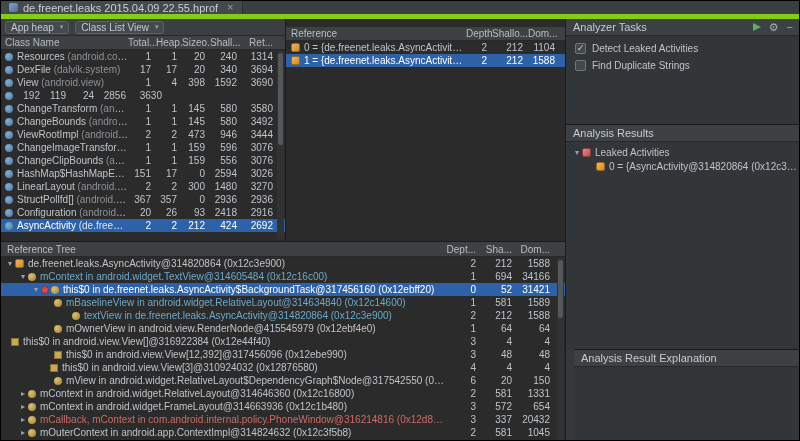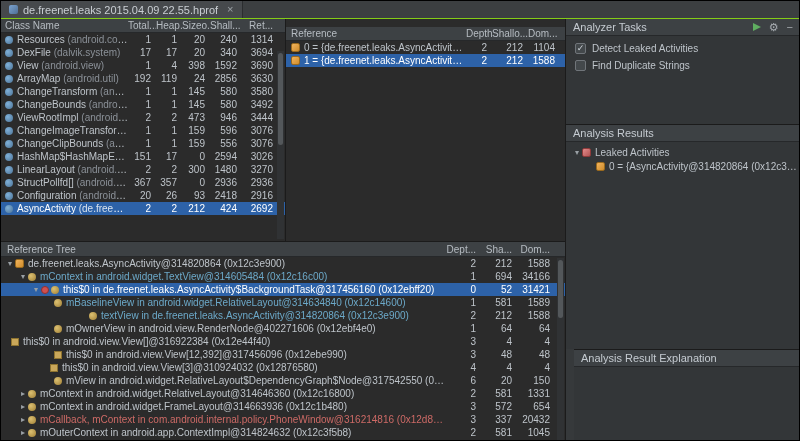--- a/index.html
+++ b/index.html
@@ -5,21 +5,21 @@
   * { margin:0; padding:0; box-sizing:border-box; }
   html,body { background:#1e1e1e; }
   #window {
     position:relative; width:800px; height:441px; overflow:hidden;
     background:#2b2b2b; border:1px solid #000;
     font-family:"Liberation Sans", sans-serif; color:#bec4ca;
     font-size:10px; -webkit-font-smoothing:antialiased;
   }
   
   .tabbar { position:absolute; left:0; top:0; width:100%; height:18px;
-    background:#3c3f41; border-bottom:1px solid #84cc16; display:flex; }
+    background:#3c3f41; border-bottom:5px solid #84cc16; display:flex; }
   .tab { display:flex; align-items:center; gap:5px; padding:0 8px;
     background:#46494c; border-right:1px solid #2b2d2f; font-size:11px; color:#c9ced3; }
   .tab-icon { width:9px; height:9px; border-radius:2px; flex:none;
     background:linear-gradient(135deg,#7ba3d0,#4f6f94); }
   .tab-close { color:#9aa0a5; font-size:11px; margin-left:4px; line-height:1; }
   
   .panel-header { height:17px; display:flex; align-items:center; padding:0 7px;
     background:#3d4144; border-bottom:1px solid #26282a; font-size:11px; color:#c5cbd1;
     white-space:nowrap; }
   .table-header { display:flex; align-items:center; height:14px; background:#3d4144;
@@ -105,20 +105,30 @@
 
   <div class="tabbar">
     <div class="tab">
       <span class="tab-icon"></span>
       <span>de.freenet.leaks 2015.04.09 22.55.hprof</span>
       <span class="tab-close">×</span>
     </div>
   </div>
 
   <div class="class-panel">
+    <div class="toolbar">
+      <span class="combo">
+        <span>App heap</span>
+        <span class="arr">▾</span>
+      </span>
+      <span class="combo">
+        <span>Class List View</span>
+        <span class="arr">▾</span>
+      </span>
+    </div>
     <div class="table-header">
       <span class="hdr-title">Class Name</span>
       <span class="num cw1">Total...</span>
       <span class="num cw2">Heap...</span>
       <span class="num cw3">Sizeo...</span>
       <span class="num cw4">Shall...</span>
       <span class="num cw5">Ret...</span>
     </div>
     <div id="class-rows">
         <div class="row">
@@ -143,21 +153,20 @@
           <span class="ic ic-class"></span>
           <span class="label-flex"><span>View </span><span class="pkg">(android.view)</span></span>
           <span class="num cw1">1</span>
           <span class="num cw2">4</span>
           <span class="num cw3">398</span>
           <span class="num cw4">1592</span>
           <span class="num cw5">3690</span>
         </div>
         <div class="row">
           <span class="ic ic-class"></span>
-          <span class="label-flex"><span>ArrayMap </span><span class="pkg">(android.util)</span></span>
           <span class="num cw1">192</span>
           <span class="num cw2">119</span>
           <span class="num cw3">24</span>
           <span class="num cw4">2856</span>
           <span class="num cw5">3630</span>
         </div>
         <div class="row">
           <span class="ic ic-class"></span>
           <span class="label-flex"><span>ChangeTransform </span><span class="pkg">(android.transition)</span></span>
           <span class="num cw1">1</span>
@@ -313,32 +322,32 @@
           <span class="num rw3">31421</span>
         </div>
         <div class="row" style="padding-left: 43px;">
           <span class="arrow"></span>
           <span class="ic ic-field"></span>
           <span class="label-flex teal">mBaselineView in android.widget.RelativeLayout@314634840 (0x12c14600)</span>
           <span class="num rw1">1</span>
           <span class="num rw2">581</span>
           <span class="num rw3">1589</span>
         </div>
-        <div class="row" style="padding-left: 61px; margin-left: 17px;">
+        <div class="row" style="padding-left: 61px;">
           <span class="arrow"></span>
           <span class="ic ic-field"></span>
           <span class="label-flex teal">textView in de.freenet.leaks.AsyncActivity@314820864 (0x12c3e900)</span>
           <span class="num rw1">2</span>
           <span class="num rw2">212</span>
           <span class="num rw3">1588</span>
         </div>
         <div class="row" style="padding-left: 43px;">
           <span class="arrow"></span>
           <span class="ic ic-field"></span>
-          <span class="label-flex">mOwnerView in android.view.RenderNode@402271606 (0x12ebf4e0)</span>
+          <span class="label-flex">mOwnerView in android.view.RenderNode@415545979 (0x12ebf4e0)</span>
           <span class="num rw1">1</span>
           <span class="num rw2">64</span>
           <span class="num rw3">64</span>
         </div>
         <div class="row" style="">
           <span class="arrow"></span>
           <span class="ic ic-array"></span>
           <span class="label-flex">this$0 in android.view.View[]@316922384 (0x12e44f40)</span>
           <span class="num rw1">3</span>
           <span class="num rw2">4</span>

